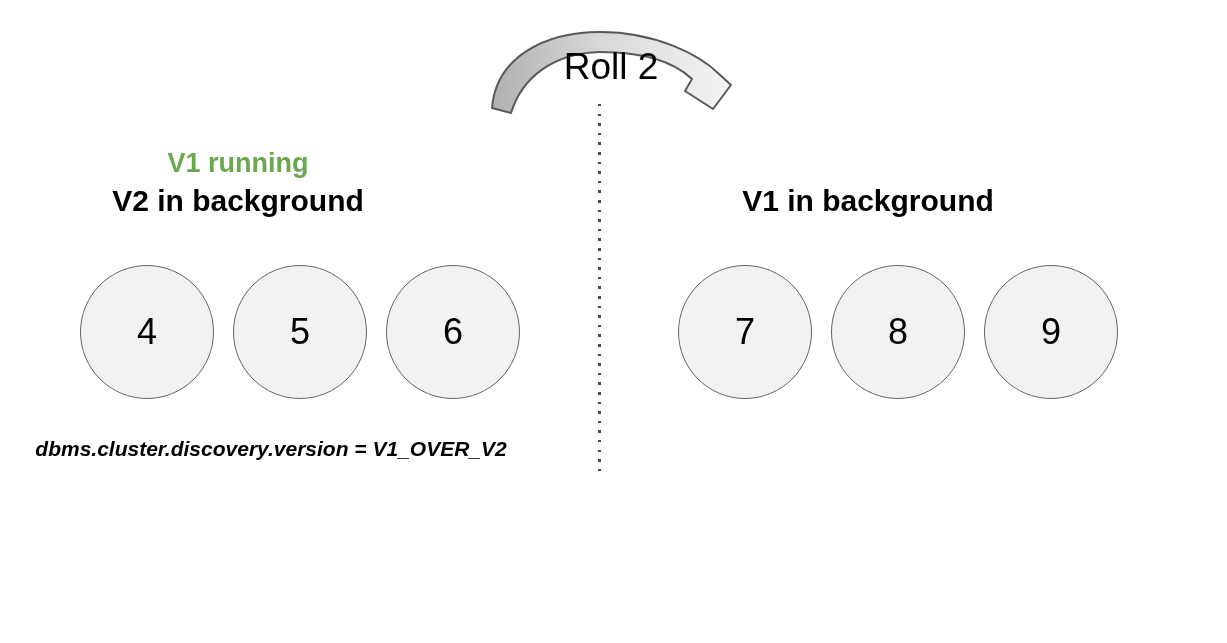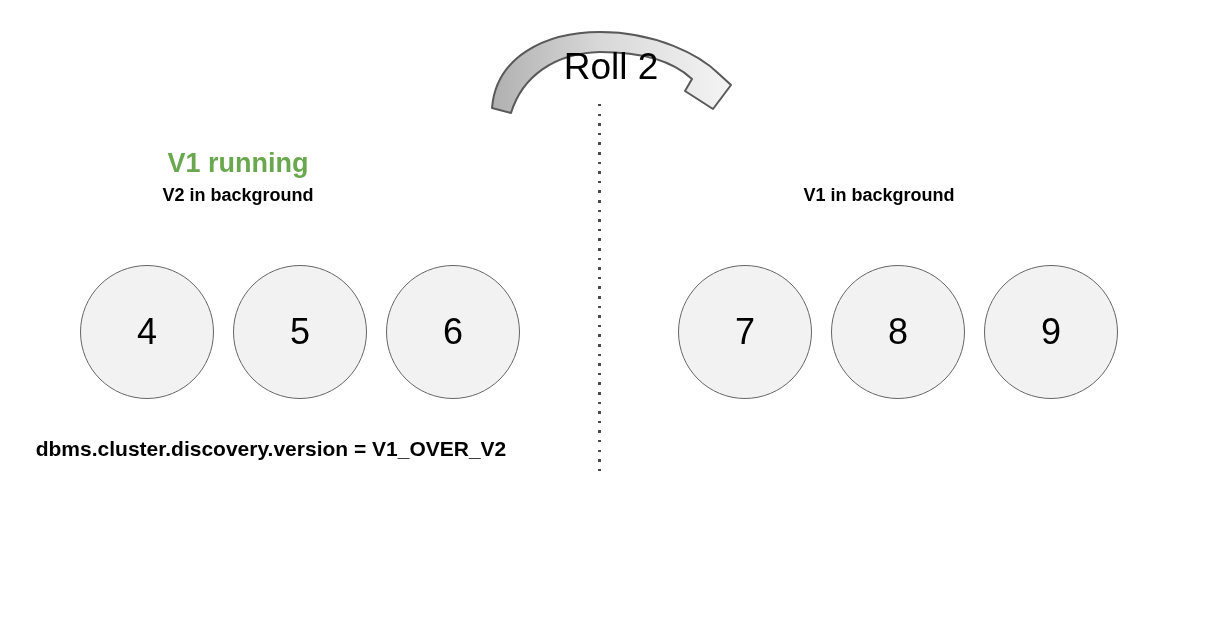--- a/index.html
+++ b/index.html
@@ -51,21 +51,21 @@
     font-size: 27px;
     font-weight: bold;
     line-height: 1;
     color: var(--accent_green, #6aa84f);
     white-space: nowrap;
     top: 150px;
   }
   .background-label {
     position: absolute;
     transform: translateX(-50%);
-    font-size: 18px;
+    font-size: 30px;
     font-weight: bold;
     line-height: 1;
     color: #000000;
     white-space: nowrap;
     top: 186px;
   }
   .server-row {
     position: absolute;
     top: 265px;
     display: flex;
@@ -93,23 +93,23 @@
     top: 436px;
     font-size: 21px;
     font-weight: bold;
     line-height: 1.2;
     color: #000000;
     white-space: nowrap;
   }
   .panel--left .running-label   { left: 238px; }
   .panel--left .background-label{ left: 238px; }
   .panel--left .server-row      { left: 80px; }
-  .panel--left .config-text     { left: 271px; }
+  .panel--left .config-text     { left: 271px; font-style: italic; }
   .panel--right .running-label   { left: 867px; }
-  .panel--right .background-label{ left: 868px; margin-left: 11px; }
+  .panel--right .background-label{ left: 868px; }
   .panel--right .server-row      { left: 678px; }
   .panel--right .config-text     { left: 932px; }
 </style>
 </head>
 <body>
 
 <div class="canvas">
 
   <svg class="roll-arrow" viewBox="0 0 265 100" aria-hidden="true">
     <defs>

